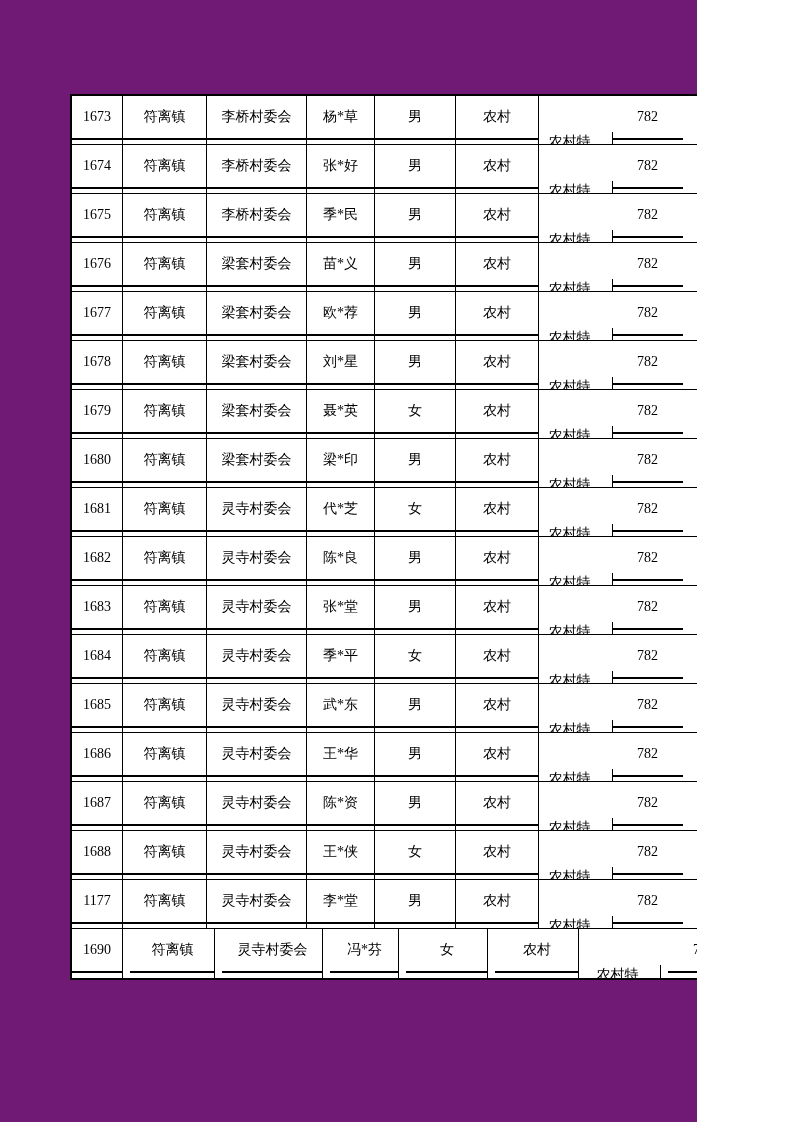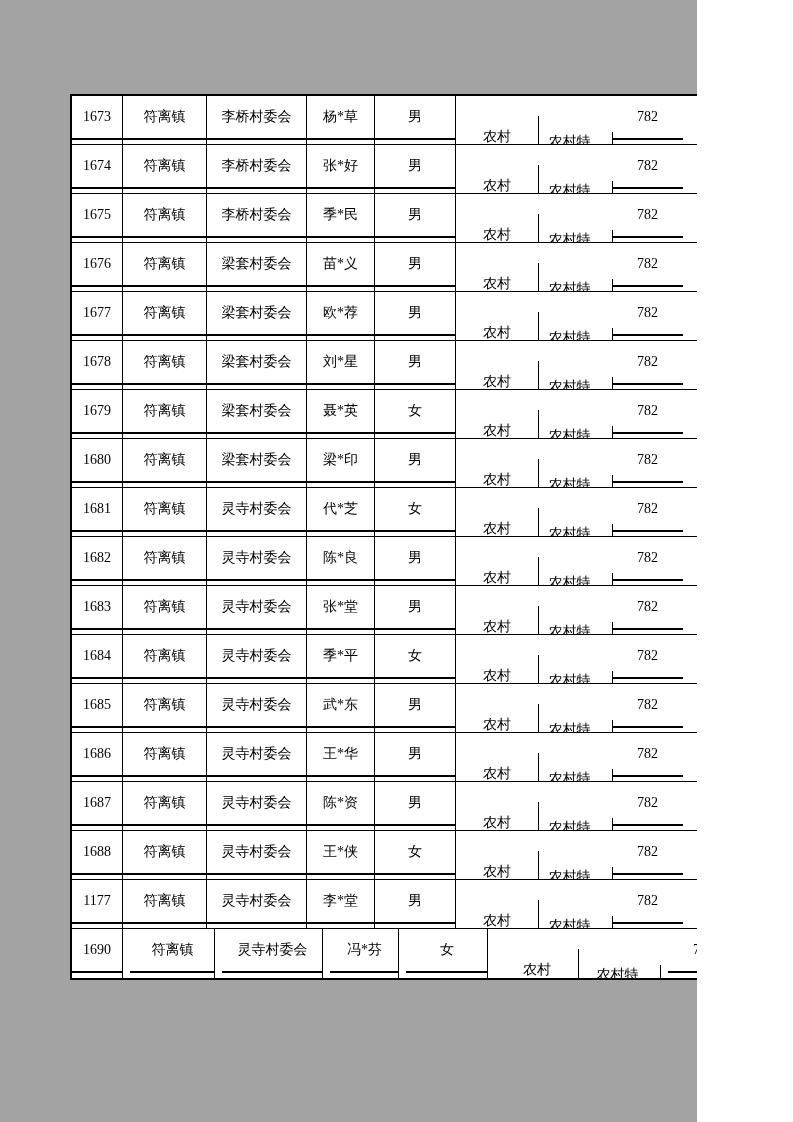--- a/index.html
+++ b/index.html
@@ -6,21 +6,21 @@
     margin: 0;
     padding: 0;
     background: #ffffff;
     font-family: "Liberation Serif", "DejaVu Serif", serif;
     color: #000000;
   }
   .page {
     position: relative;
     width: 697px;
     height: 1122px;
-    background: #a3a3a3;
+    background: #701a75;
     overflow: hidden;
   }
   .table {
     position: absolute;
     left: 70px;
     top: 94px;
     border: 2px solid #000000;
     background: #ffffff;
   }
   .row {
@@ -54,21 +54,21 @@
     right: -1px;
     top: 42px;
     height: 1.5px;
     background: #000000;
   }
   .col-seq      { width: 51px; }
   .col-town     { width: 84px; }
   .col-village  { width: 100px; }
   .col-name     { width: 68px; }
   .col-gender   { width: 81px; }
-  .col-region   { width: 83px; margin-top: 20px; }
+  .col-region   { width: 83px; }
   .col-category { width: 74px; }
   .col-amount   { width: 69px; border-right: none; text-align: center; }
   
   .cell.col-category {
     display: block;
     padding: 2px 16px 0 4px;
     line-height: 16px;
     font-size: 14px;
     overflow: visible;
     margin-top: 36px;

